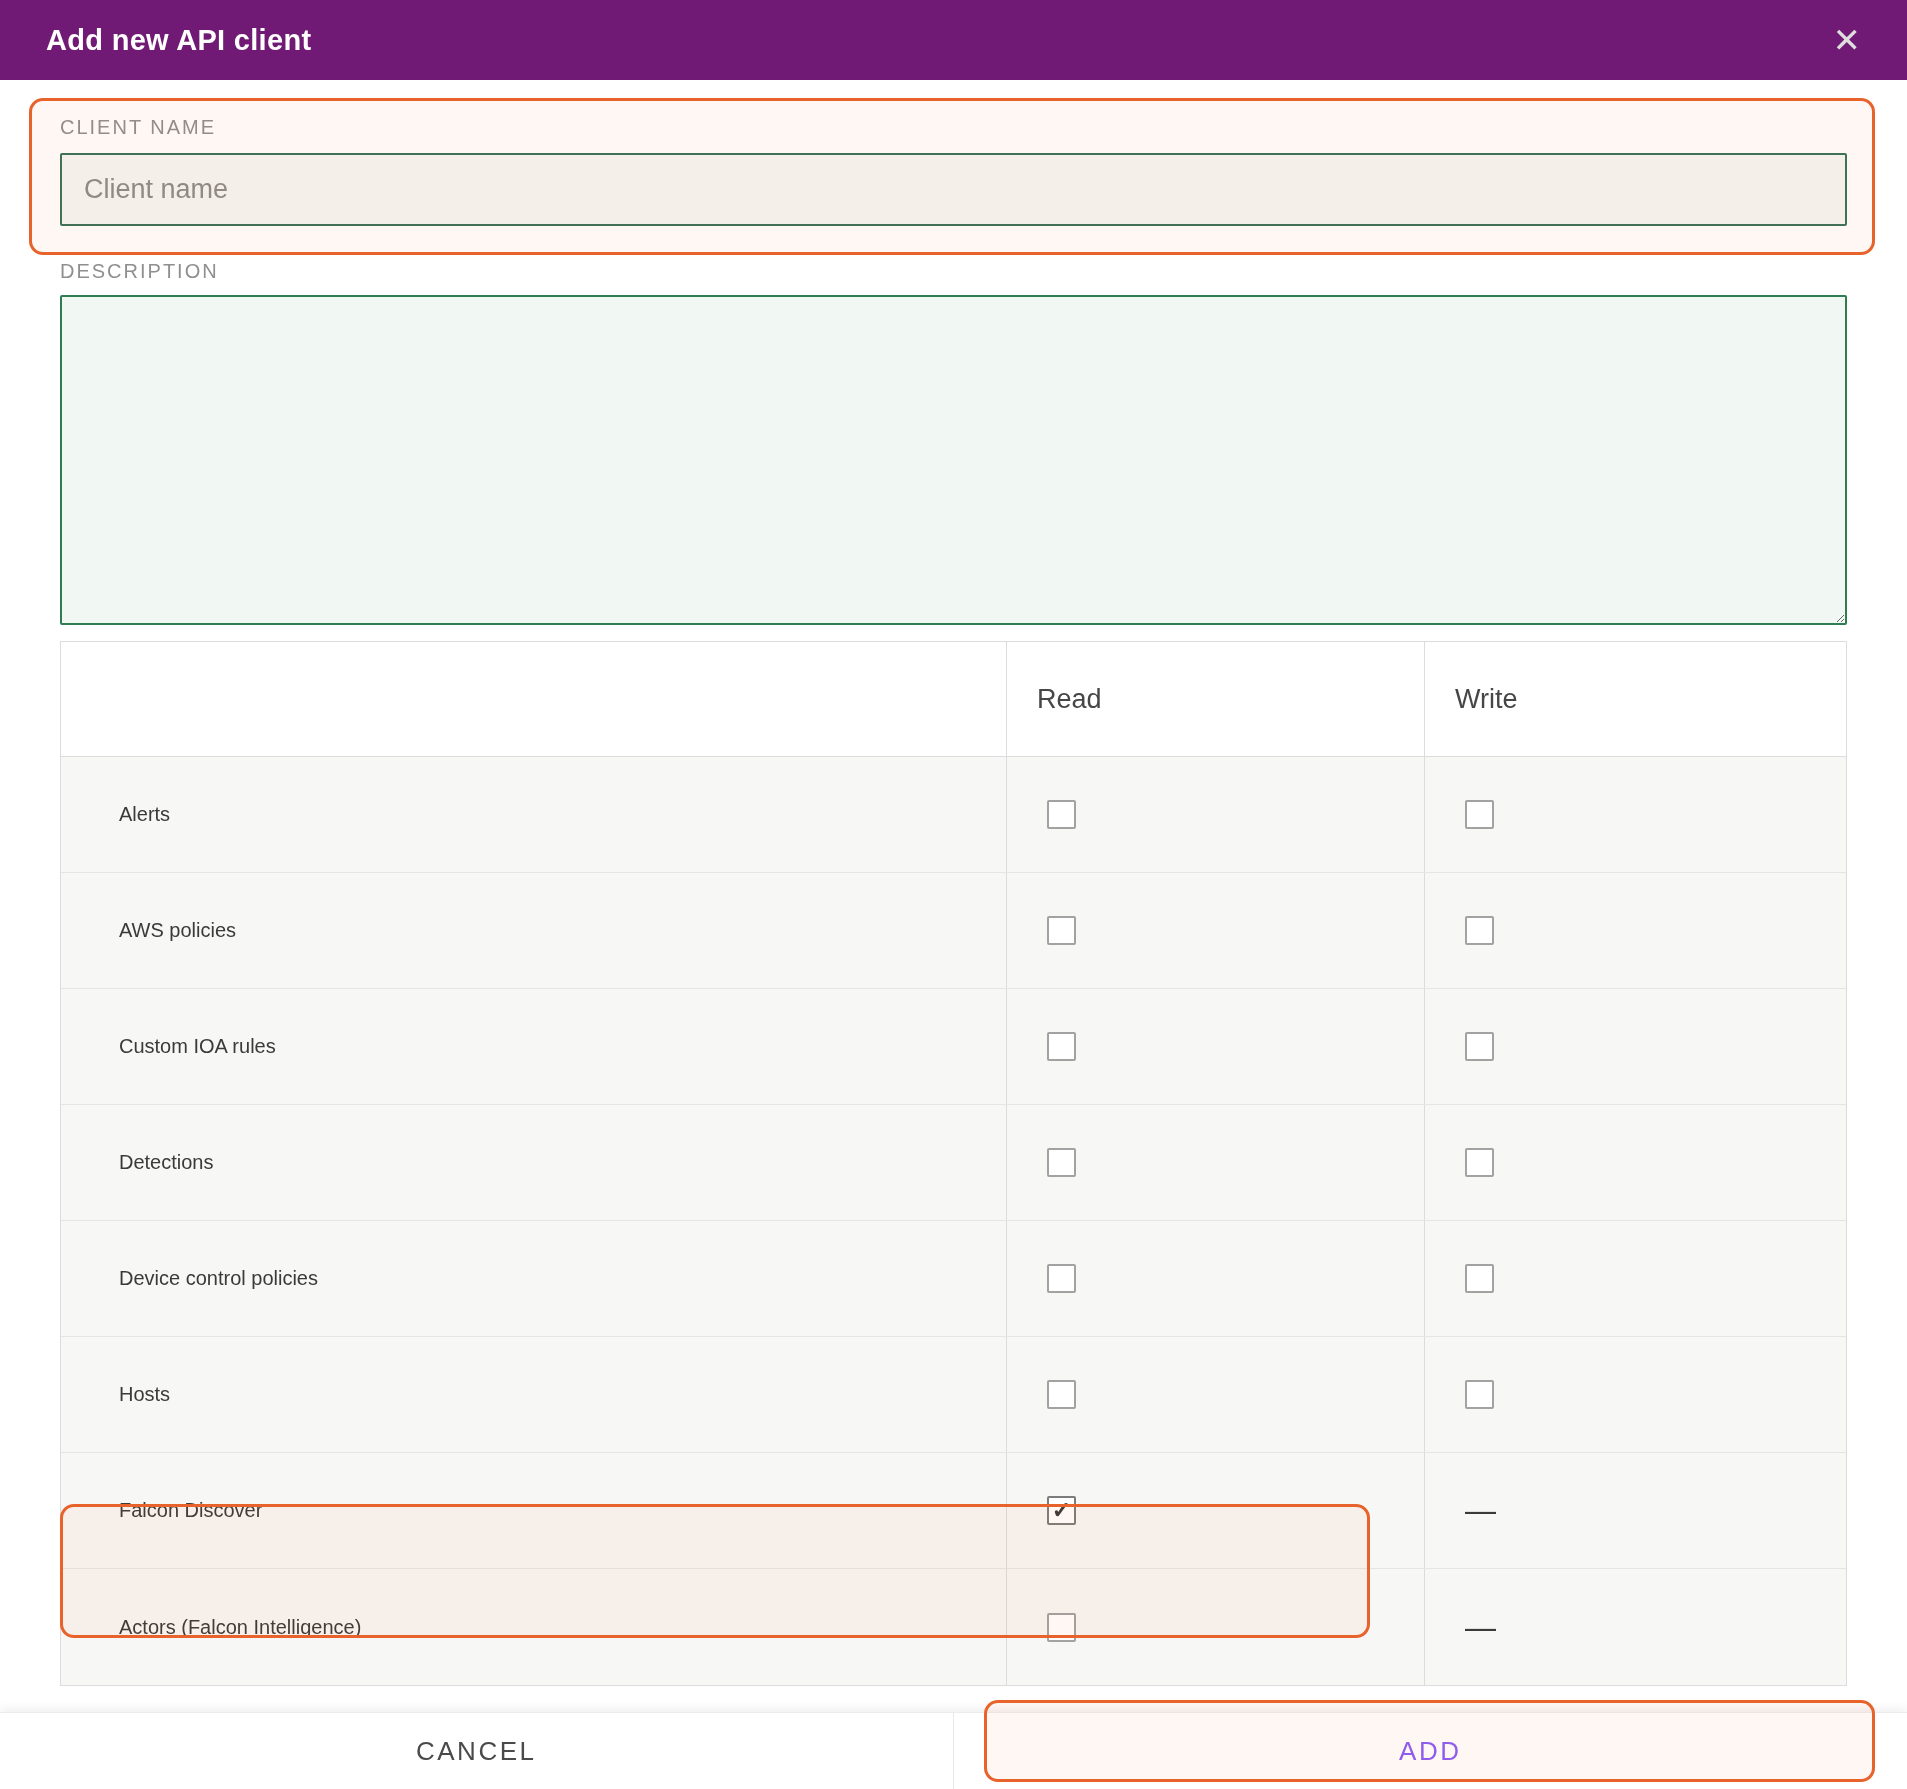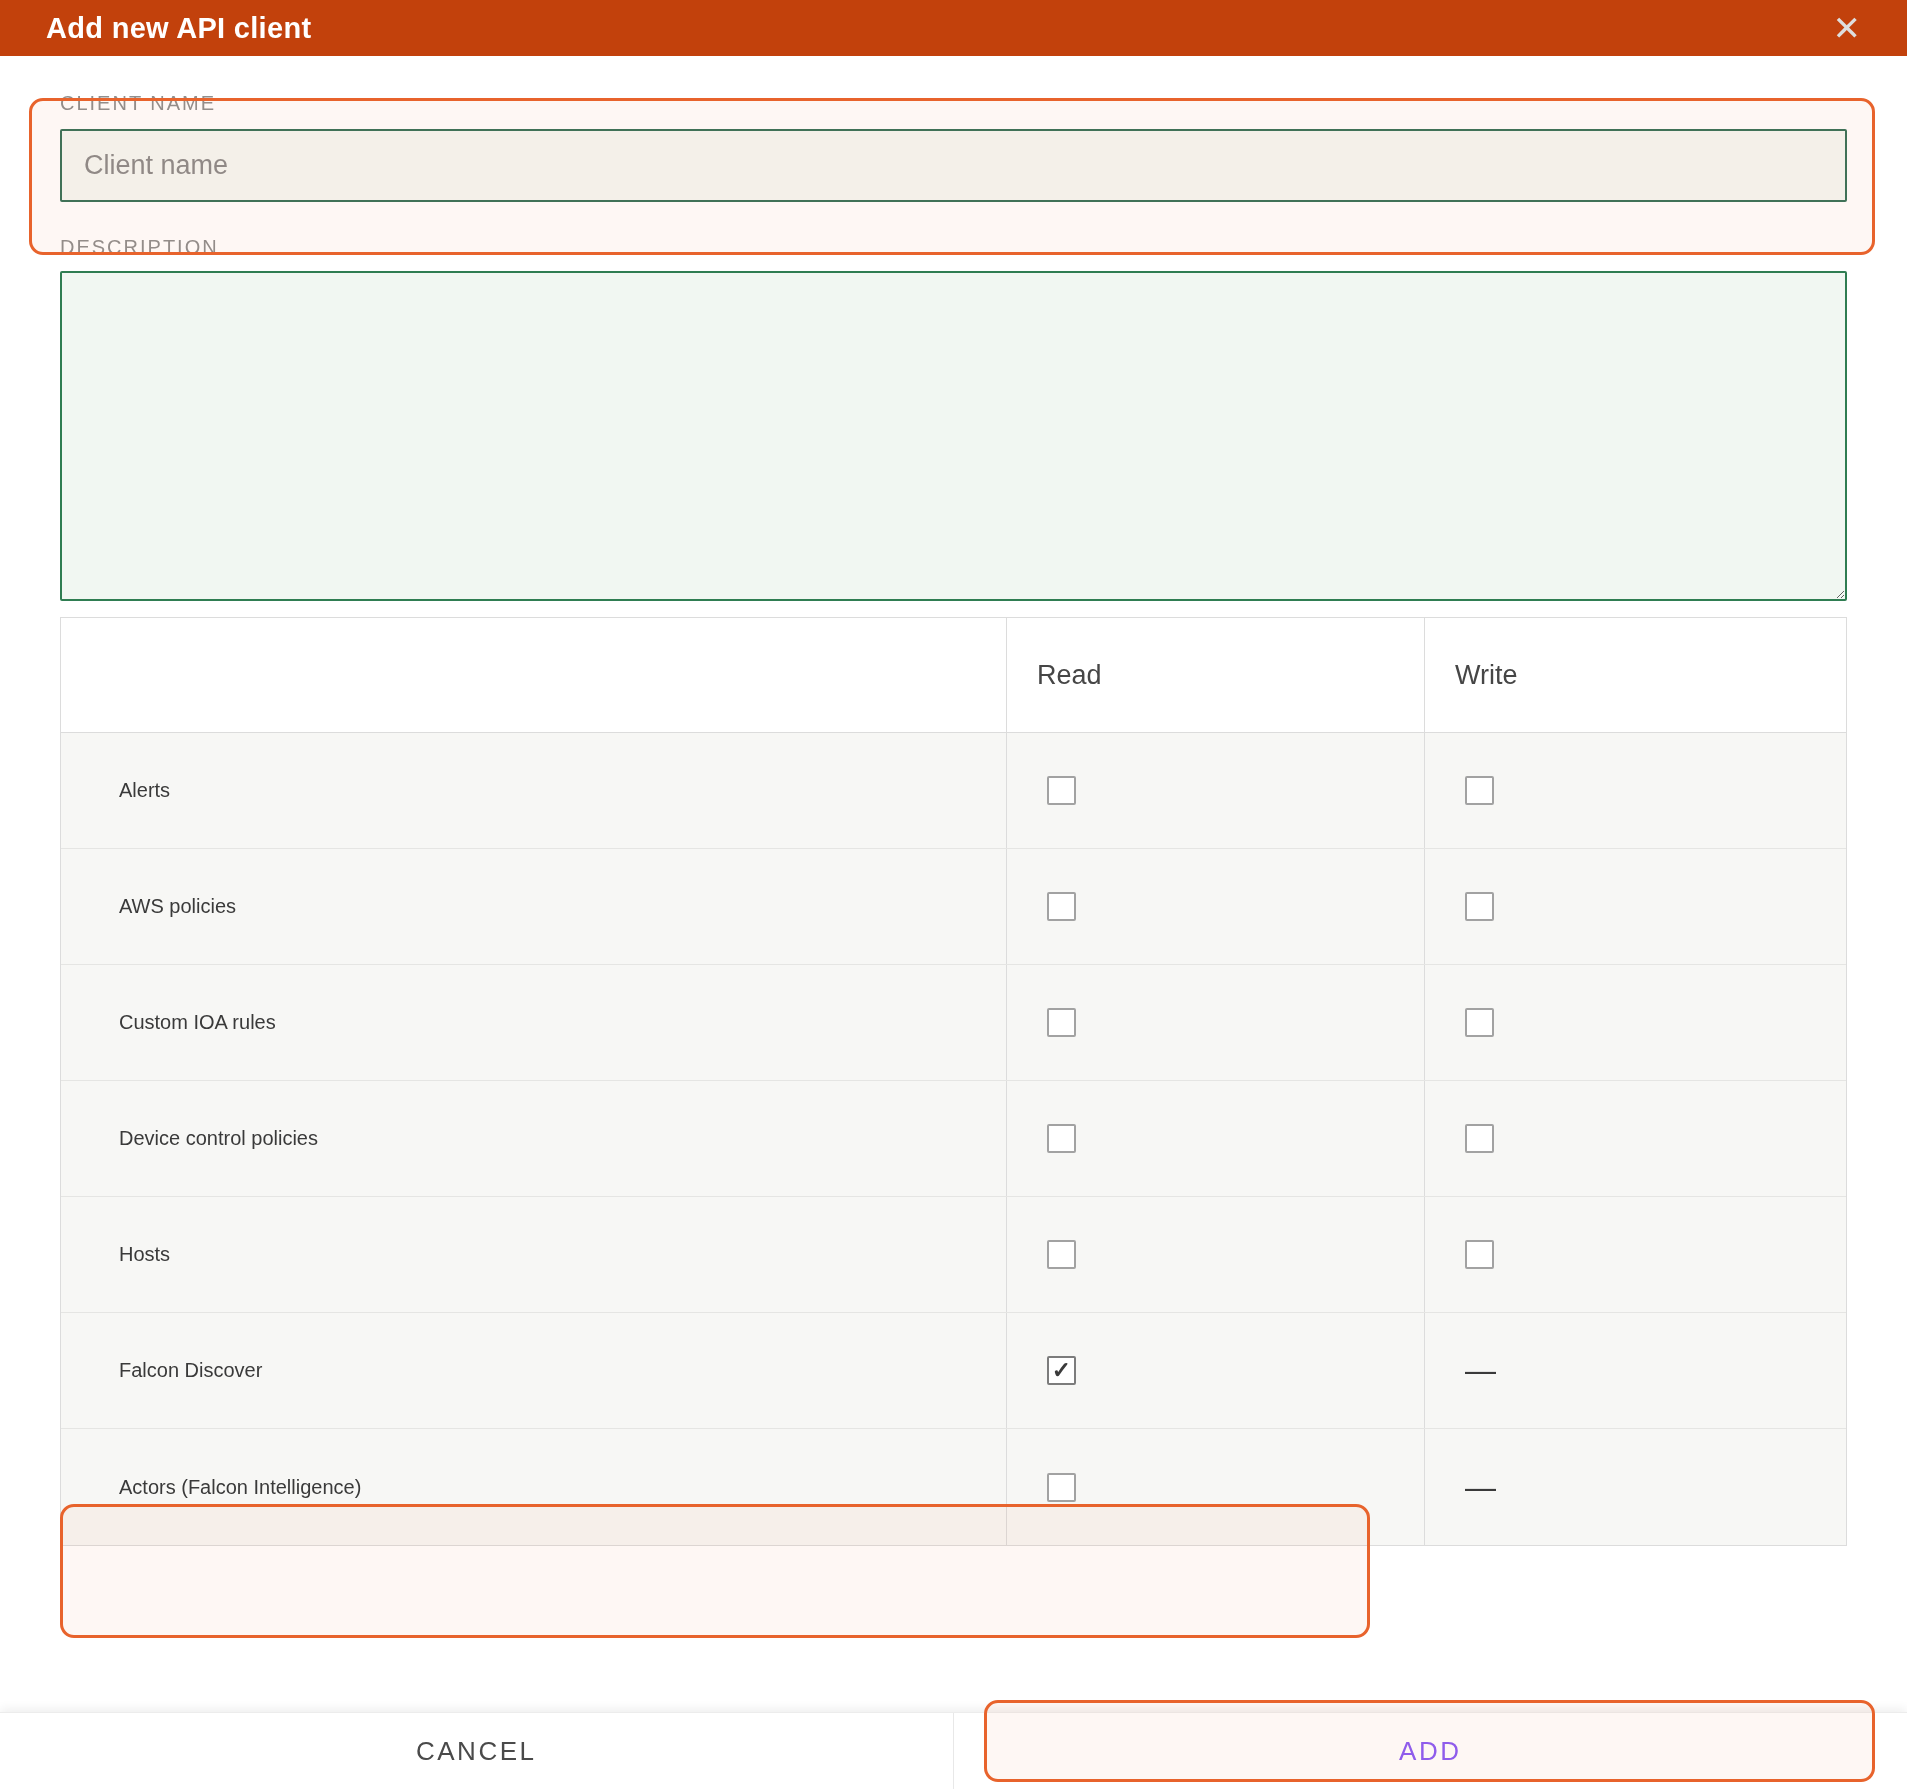--- a/index.html
+++ b/index.html
@@ -2,21 +2,21 @@
 <html><head>
 <meta charset="utf-8">
 <style>
   * { margin:0; padding:0; box-sizing:border-box; }
   html,body { width:1907px; height:1789px; }
   body { font-family:"Liberation Sans", sans-serif; background:#ffffff; }
 
   .page { position:relative; width:1907px; height:1789px; overflow:hidden; background:#ffffff; }
 
   
-  .modal-header { height:56px; background:#c2410c; display:flex; align-items:center; justify-content:space-between; padding:0 46px; }
+  .modal-header { height:80px; background:#701a75; display:flex; align-items:center; justify-content:space-between; padding:0 46px; }
   .modal-title { font-size:29px; font-weight:700; color:#ffffff; letter-spacing:0.3px; }
   .close { font-size:34px; color:#dedede; cursor:pointer; line-height:1; }
 
   
   .modal-body { padding:0 60px; display:flow-root; }
   .field-label { margin-top:34px; font-size:20px; color:#8f8f8f; letter-spacing:2px; }
   .field-label.first { margin-top:36px; }
   .field-label.scopes { margin-top:36px; }
 
   .text-input { margin-top:14px; width:100%; height:73px; border:2px solid #37725a; background:#f5f8f4;
@@ -114,20 +114,31 @@
       <span class="row-label">Custom IOA rules</span>
     </div>
     <div class="check-cell read-col read-cell">
               <span class="checkbox"></span>
             </div>
     <div class="check-cell write-col write-cell">
               <span class="checkbox"></span>
             </div>
   </div>
 
+  <div class="trow">
+    <div class="name-cell name-col">
+      <span class="row-label">Detections</span>
+    </div>
+    <div class="check-cell read-col read-cell">
+              <span class="checkbox"></span>
+            </div>
+    <div class="check-cell write-col write-cell">
+              <span class="checkbox"></span>
+            </div>
+  </div>
 
   <div class="trow">
     <div class="name-cell name-col">
       <span class="row-label">Device control policies</span>
     </div>
     <div class="check-cell read-col read-cell">
               <span class="checkbox"></span>
             </div>
     <div class="check-cell write-col write-cell">
               <span class="checkbox"></span>

